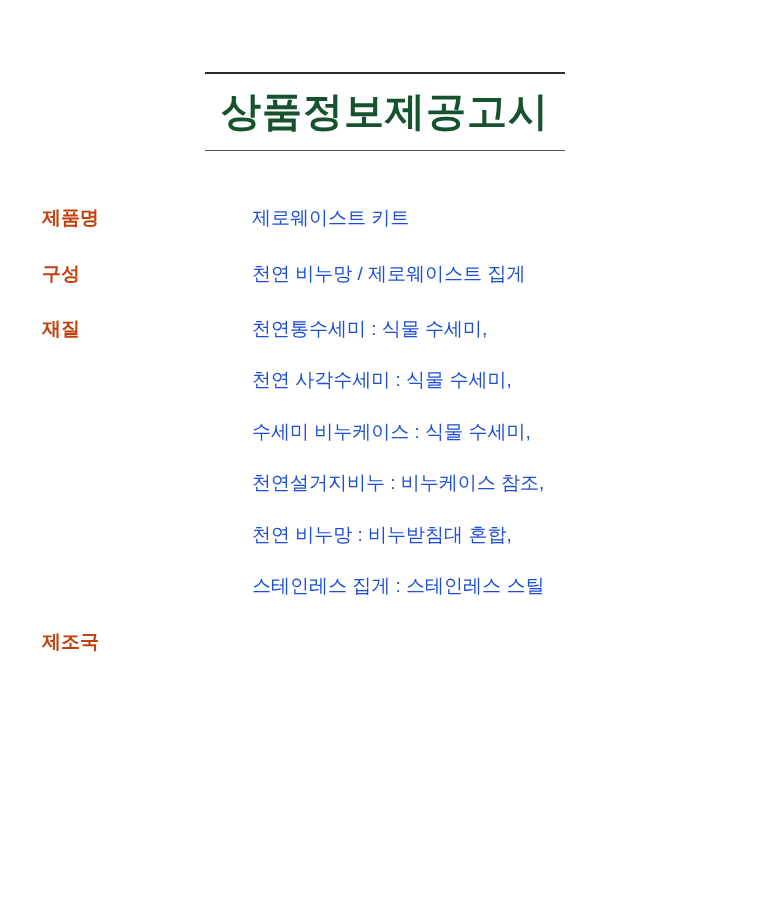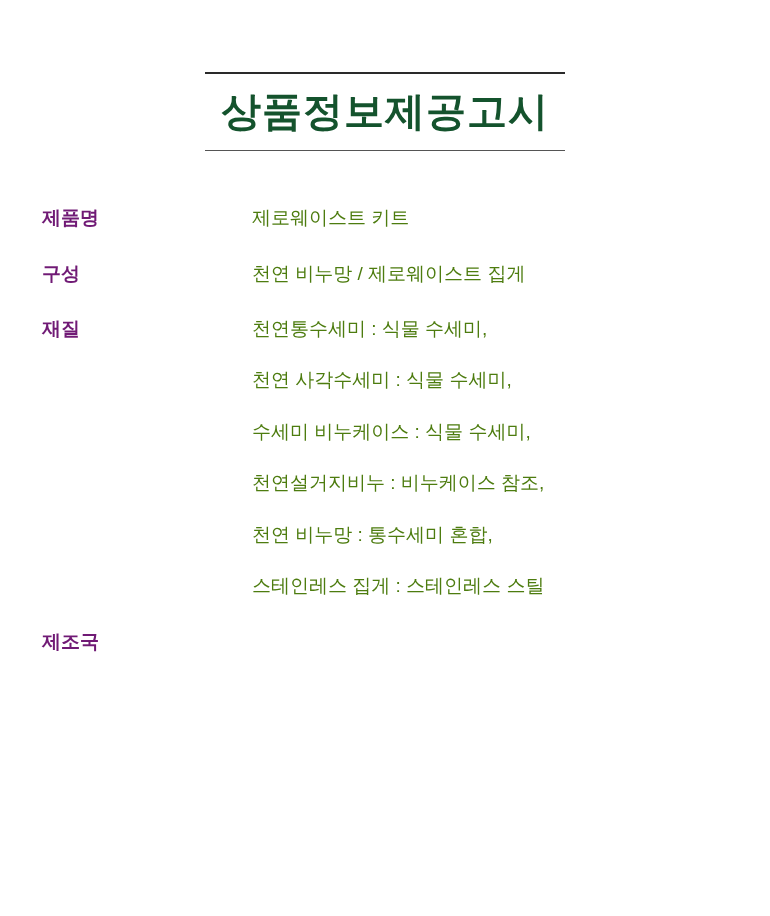--- a/index.html
+++ b/index.html
@@ -58,30 +58,30 @@
     margin-bottom: 26px;
   }
   .spec-row:last-child {
     margin-bottom: 0;
   }
   .spec-label {
     width: 210px;
     flex: 0 0 210px;
     font-size: 19px;
     font-weight: bold;
-    color: #701a75;
+    color: #c2410c;
     line-height: 1.5;
     padding-top: 1px;
   }
   .spec-values {
     flex: 1 1 auto;
   }
   .spec-value {
     font-size: 19px;
-    color: #4d7c0f;
+    color: #1d4ed8;
     line-height: 1.55;
     margin-bottom: 22px;
     white-space: nowrap;
   }
   .spec-value:last-child {
     margin-bottom: 0;
   }
   .spec-row.tight .spec-value {
     margin-bottom: 0;
   }
@@ -113,21 +113,21 @@
       </div>
     </div>
 
     <div class="spec-row">
       <div class="spec-label">재질</div>
       <div class="spec-values">
         <div class="spec-value">천연통수세미 : 식물 수세미,</div>
         <div class="spec-value">천연 사각수세미 : 식물 수세미,</div>
         <div class="spec-value">수세미 비누케이스 : 식물 수세미,</div>
         <div class="spec-value">천연설거지비누 : 비누케이스 참조,</div>
-        <div class="spec-value">천연 비누망 : 통수세미 혼합,</div>
+        <div class="spec-value">천연 비누망 : 비누받침대 혼합,</div>
         <div class="spec-value">스테인레스 집게 : 스테인레스 스틸</div>
       </div>
     </div>
 
     <div class="spec-row tight">
       <div class="spec-label">제조국</div>
     </div>
 
   </div>
 </div>

